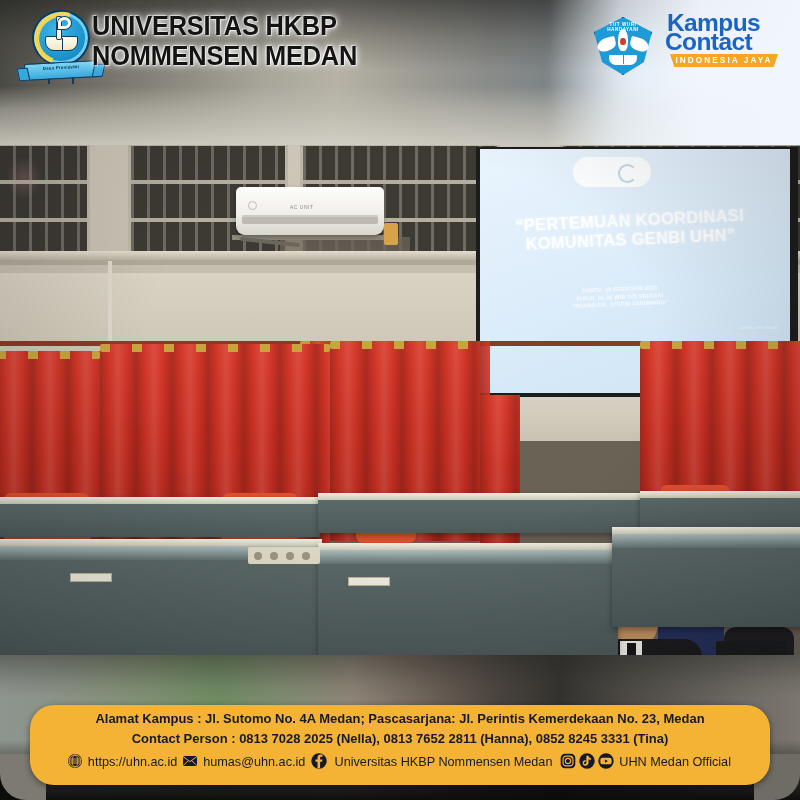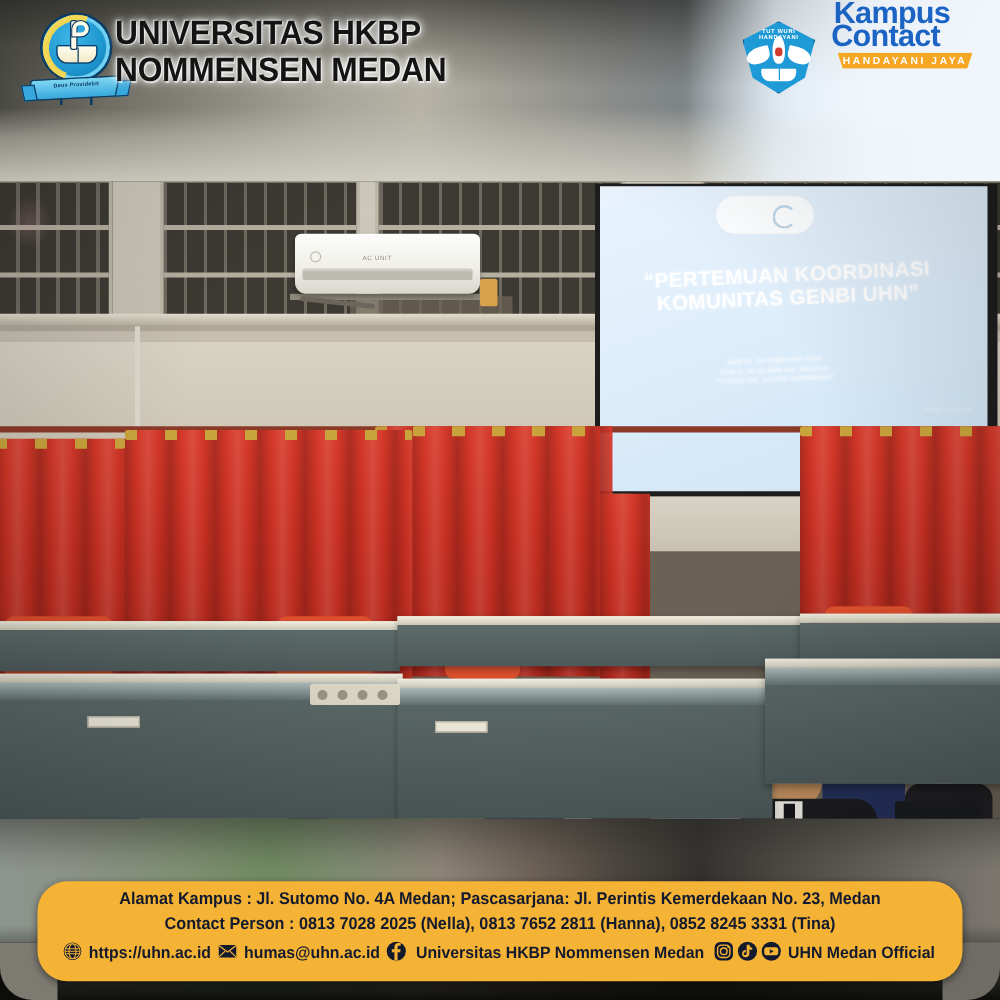--- a/index.html
+++ b/index.html
@@ -106,21 +106,21 @@
   .tw-wing-r { right:3px; border-radius:10% 60% 40% 50%; transform:rotate(14deg); }
   .tw-flame {
     position:absolute; left:50%; top:12px; margin-left:-5px; width:10px; height:22px;
     background:#ffffff; border-radius:50% 50% 40% 40%;
   }
   .tw-flame:after { content:""; position:absolute; left:50%; top:9px; margin-left:-2.6px; width:5.2px; height:7px; background:#d23b2e; border-radius:50%; }
   .tw-book { position:absolute; left:15px; top:38px; width:28px; height:10px; background:#ffffff; border-radius:1px 1px 7px 7px; }
   .tw-book:after { content:""; position:absolute; left:50%; top:0; width:1.4px; height:9px; background:#1e9ad6; }
 
   
-  .km { position:absolute; left:665px; top:0; width:118px; height:58px; }
+  .km { position:absolute; left:665px; top:12px; width:118px; height:58px; }
   .km-k1, .km-k2 {
     font-size:24.5px; line-height:22px; font-weight:bold; color:#1b64c4; letter-spacing:-.6px;
   }
   .km-k1 { position:absolute; left:2px; top:0; }
   .km-k2 { position:absolute; left:0; top:19px; }
   .km-ribbon {
     position:absolute; left:5px; top:42px; width:108px; height:13px; background:#f5a623;
     clip-path:polygon(0 0, 100% 0, 96% 100%, 4% 100%);
   }
   .km-ribbon span {
@@ -265,21 +265,21 @@
   .bn-line {
     position:absolute; left:0; width:740px; text-align:center;
     color:#141a2e; font-weight:bold; white-space:nowrap;
   }
   .bn-l1 { top:6px;  font-size:13.6px; transform:scaleX(.955); }
   .bn-l2 { top:26px; font-size:13.6px; transform:scaleX(.955); }
 
   .bn-row {
     position:absolute; left:0; top:48px; width:740px;
     display:flex; align-items:center; justify-content:center; gap:3px;
-    color:#141a2e; font-weight:bold; font-size:13.2px; white-space:nowrap;
+    color:#141a2e; font-weight:normal; font-size:13.2px; white-space:nowrap;
   }
   .bn-row .txt { transform:scaleX(.96); }
   .ic { display:inline-block; width:16px; height:16px; flex:0 0 16px; position:relative; }
   .ic svg { display:block; width:16px; height:16px; }
 
   .ft-corner-l { position:absolute; left:0; bottom:0; width:46px; height:46px; background:#0c0c0a; border-radius:0 0 0 0; }
   .ft-corner-l:after { content:""; position:absolute; left:0; top:0; width:46px; height:46px; background:#7d7a72; border-radius:0 0 0 26px; }
   .ft-corner-r { position:absolute; right:0; bottom:0; width:46px; height:46px; }
   .ft-corner-r:after { content:""; position:absolute; right:0; top:0; width:46px; height:46px; background:#6f6c65; border-radius:0 0 26px 0; }
 </style>
@@ -316,21 +316,21 @@
       <div class="tw-wing-l"></div>
       <div class="tw-wing-r"></div>
       <div class="tw-flame"></div>
       <div class="tw-book"></div>
     </div>
 
     <div class="km">
       <div class="km-k1">Kampus</div>
       <div class="km-k2">Contact</div>
       <div class="km-ribbon">
-        <span>HANDAYANI JAYA</span>
+        <span>INDONESIA JAYA</span>
       </div>
     </div>
   </div>
 
   <div id="photo">
 
     <div class="wall-upper"></div>
     <div class="wall-lower"></div>
 
     <div class="win w1">

